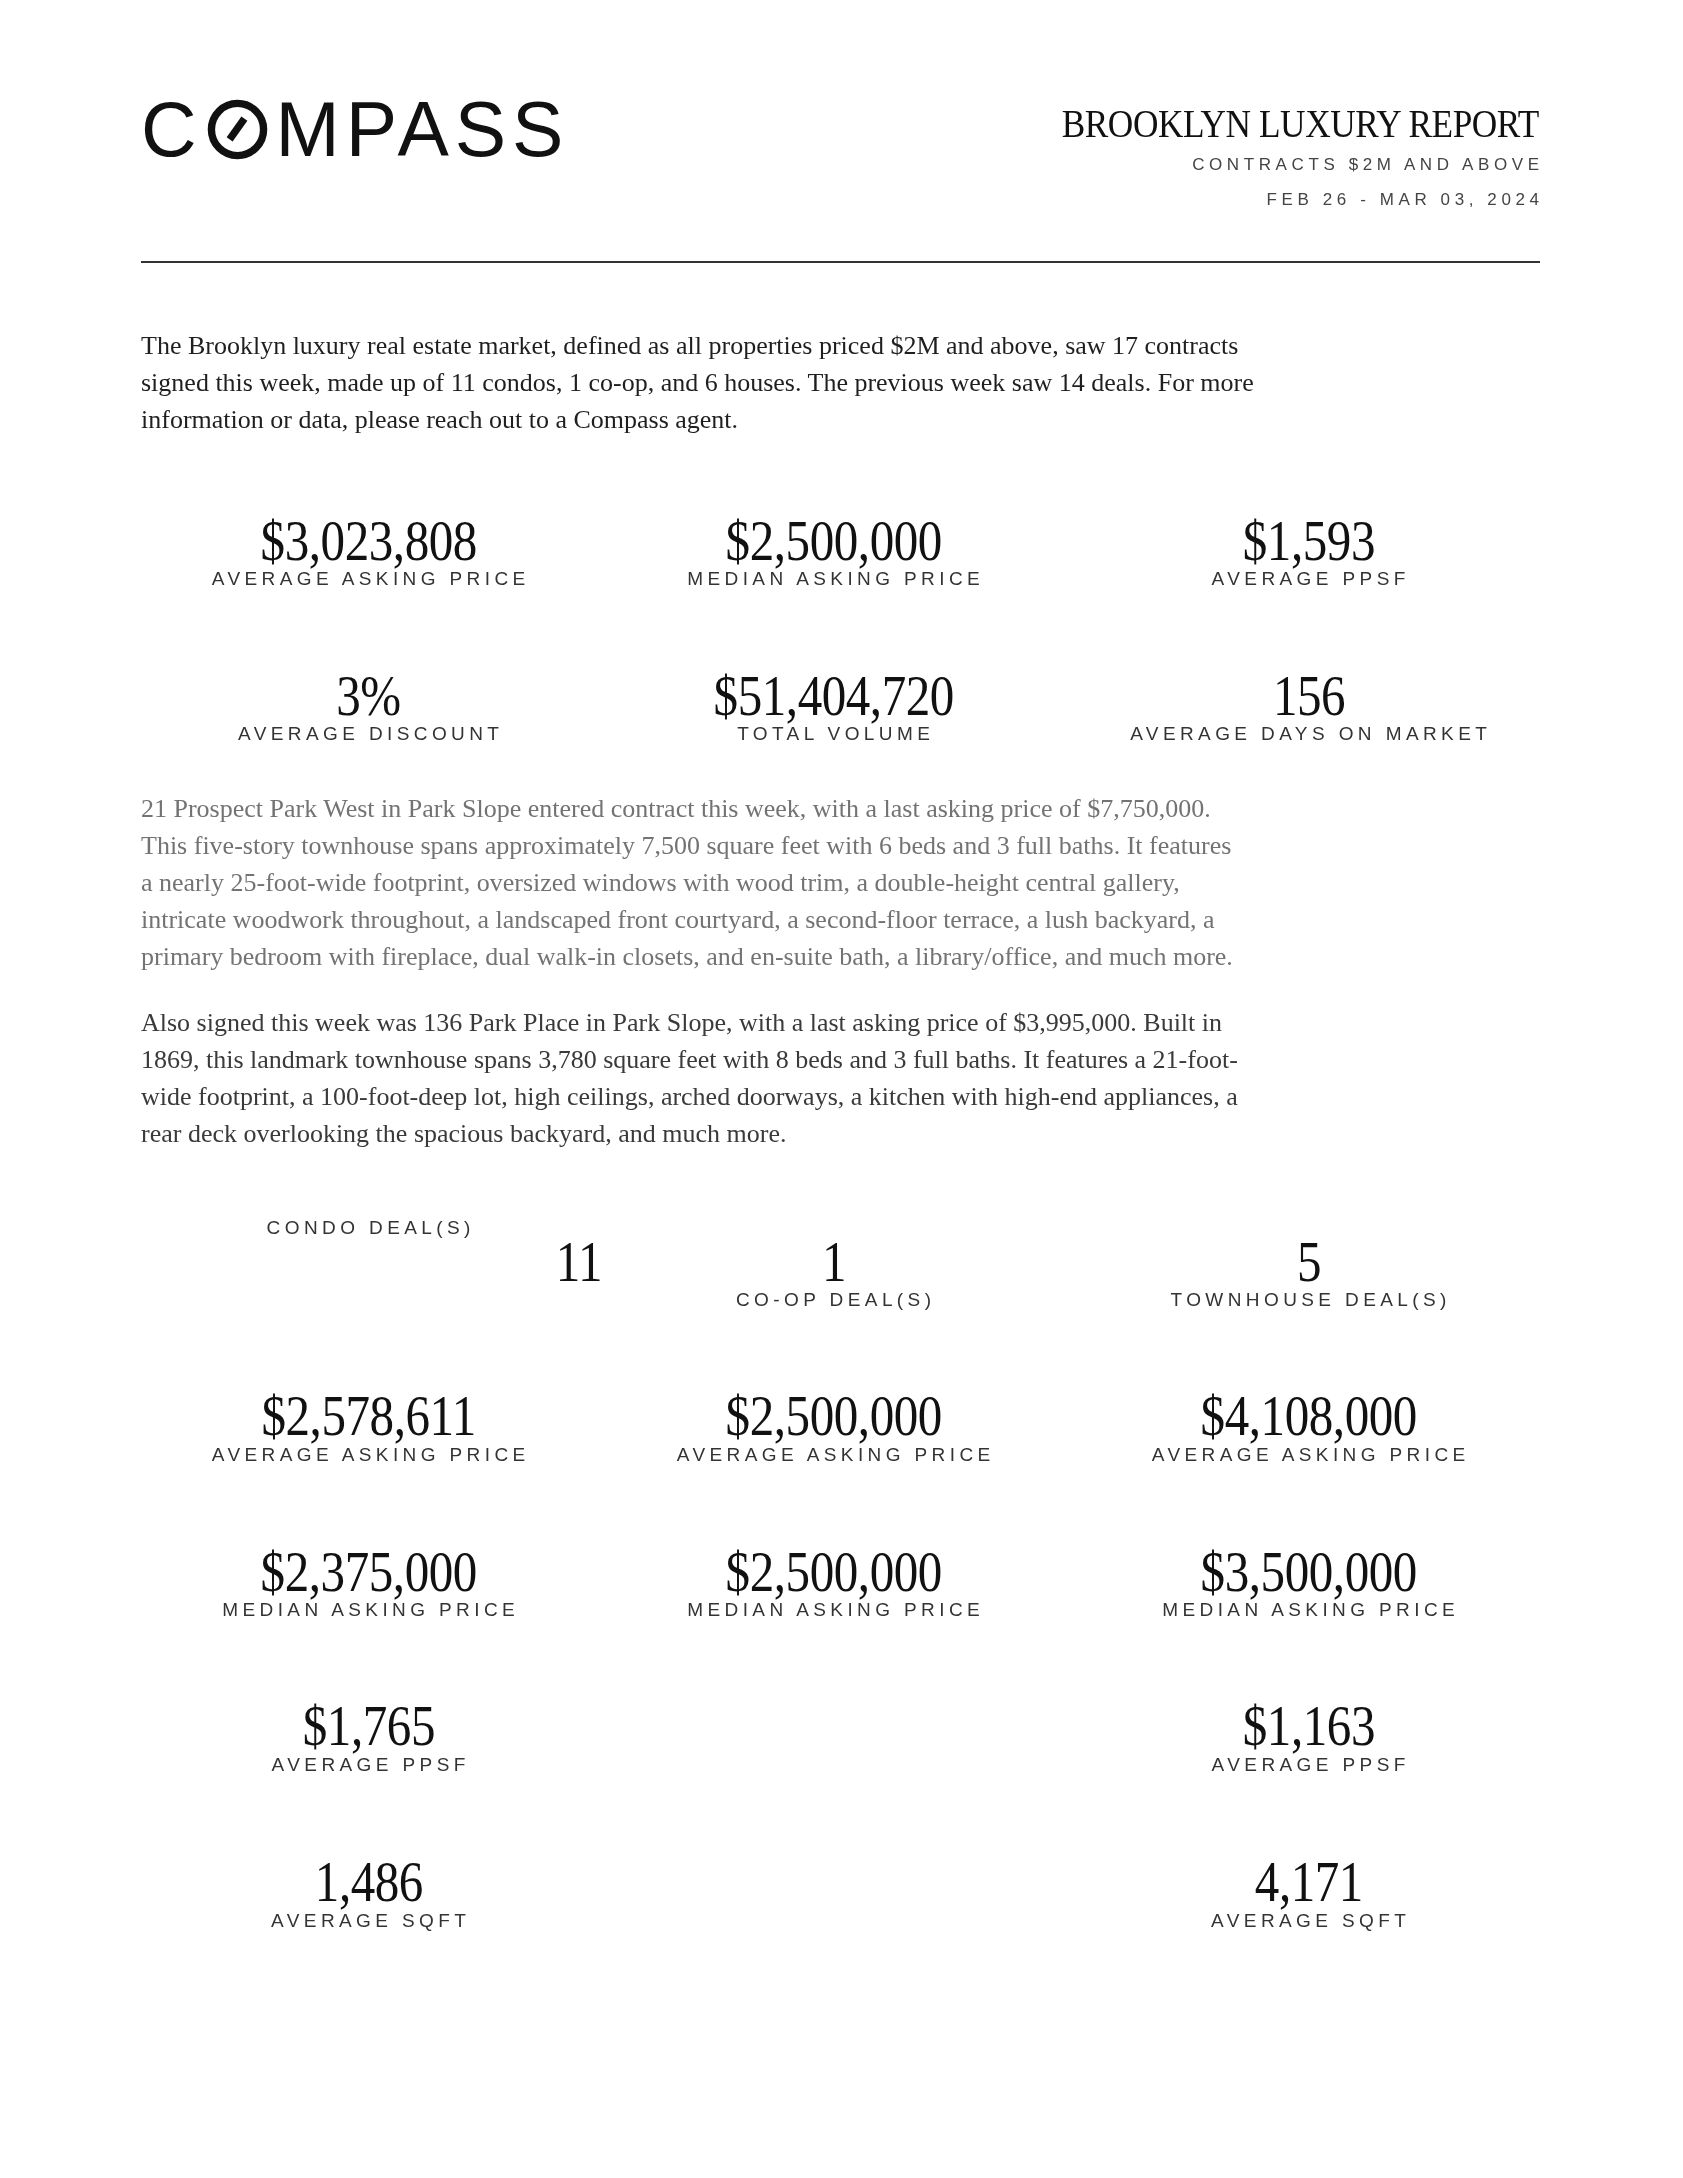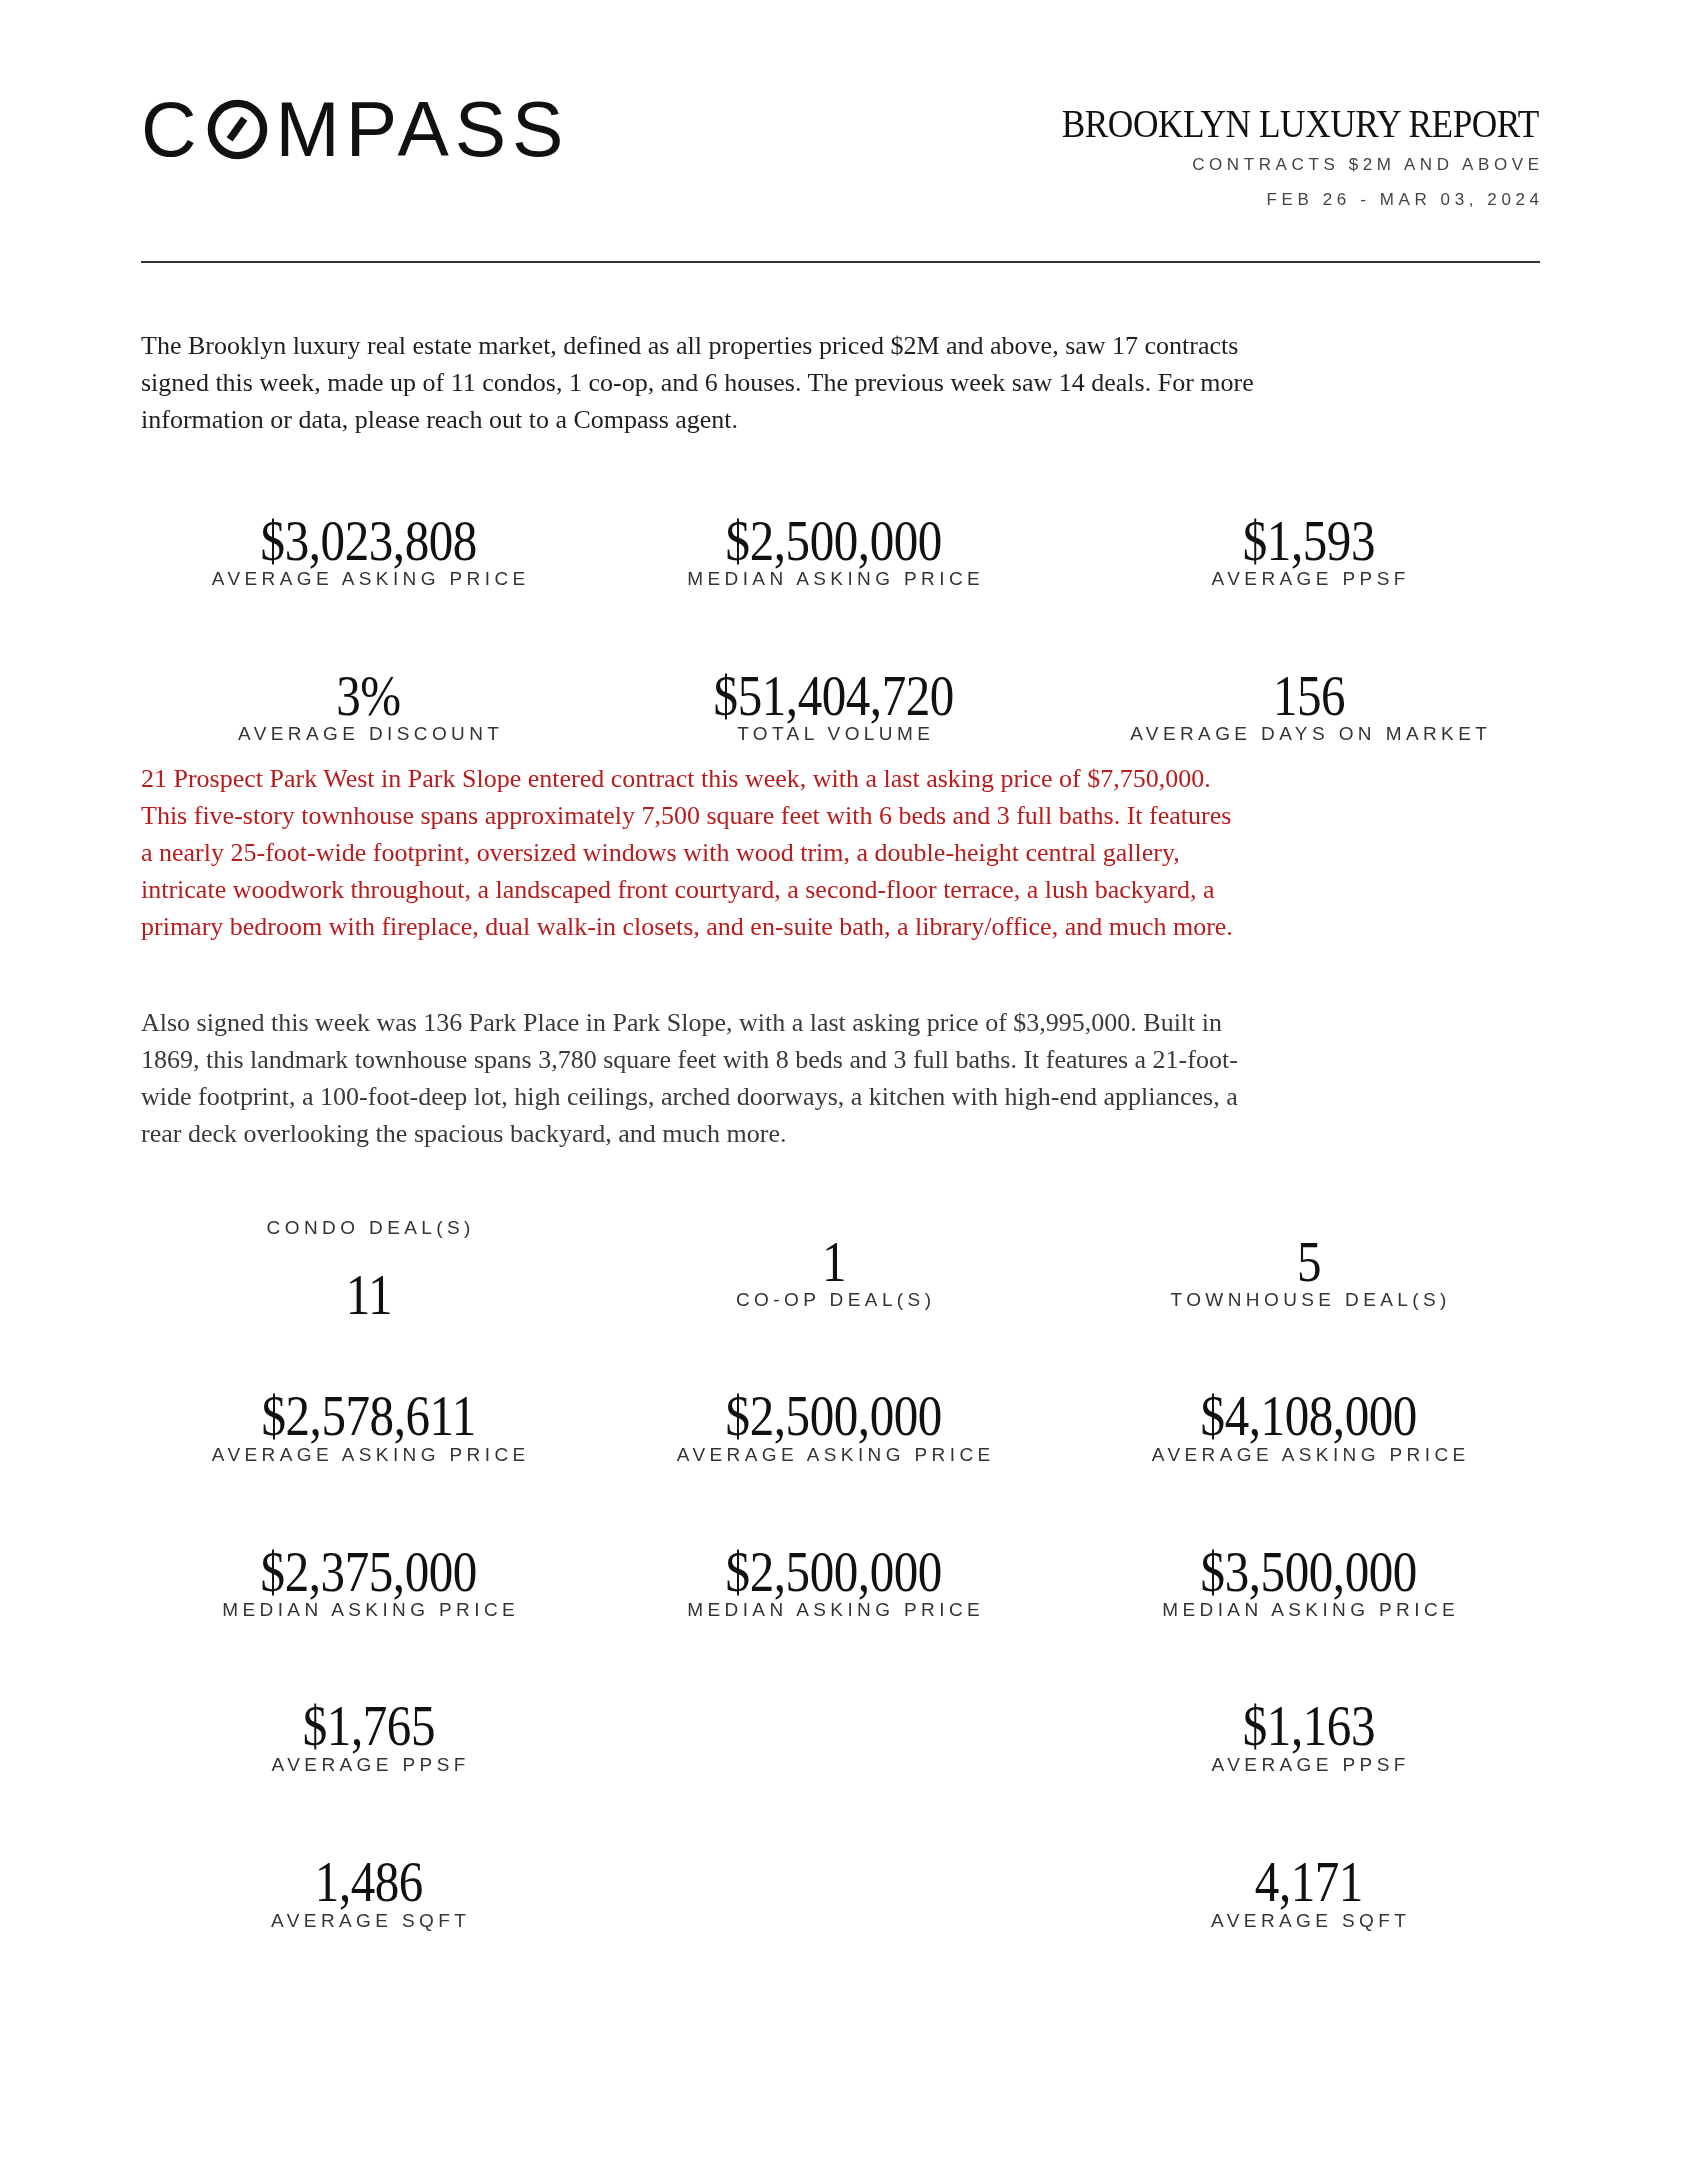--- a/index.html
+++ b/index.html
@@ -17,21 +17,21 @@
   .report-sub { position: absolute; right: 144px; font-family: "Liberation Sans", sans-serif; font-size: 17px; line-height: 18px; letter-spacing: 4.6px; color: #444; white-space: nowrap; margin-right: -4.6px; }
   .report-sub.line1 { top: 156px; }
   .report-sub.line2 { top: 191px; }
 
   .rule { position: absolute; left: 141px; top: 261px; width: 1399px; height: 2px; background: #333; }
 
   
   .para { position: absolute; left: 141px; width: 1406px; font-family: Liberation Serif, serif; font-size: 26px; line-height: 37px; color: #2b2b2b; }
   .para .ln { display: block; white-space: nowrap; }
   .para.intro { top: 327px; color: #1f1f1f; }
-  .para.p2 { top: 760px; color: #b91c1c; }
+  .para.p2 { top: 790px; color: #737373; }
   .para.p3 { top: 1004px; color: #3a3a3a; }
 
   
   .stat { position: absolute; width: 475px; text-align: center; }
   .stat .val-wrap { position: absolute; left: 0; width: 475px; text-align: center; margin-top: 28px; }
   .stat .val { display: inline-block; font-family: "Liberation Serif", serif; font-size: 57px; line-height: 57px; color: #111; transform: scaleX(0.86); white-space: nowrap; letter-spacing: -0.5px; }
   .stat .lbl { position: absolute; left: 0; width: 475px; text-align: center; font-family: "Liberation Sans", sans-serif; font-size: 19px; line-height: 19px; letter-spacing: 4.4px; color: #333; white-space: nowrap; text-indent: 4.4px; }
 
   .col-left  { left: 131px; }
   .col-mid   { left: 596px; }
@@ -99,21 +99,21 @@
     <span class="ln">primary bedroom with fireplace, dual walk-in closets, and en-suite bath, a library/office, and much more.</span>
   </div>
   <div class="para p3">
     <span class="ln">Also signed this week was 136 Park Place in Park Slope, with a last asking price of $3,995,000. Built in</span>
     <span class="ln">1869, this landmark townhouse spans 3,780 square feet with 8 beds and 3 full baths. It features a 21-foot-</span>
     <span class="ln">wide footprint, a 100-foot-deep lot, high ceilings, arched doorways, a kitchen with high-end appliances, a</span>
     <span class="ln">rear deck overlooking the spacious backyard, and much more.</span>
   </div>
 
   <div class="stat col-left" style="top:0;">
-    <div class="val-wrap" style="top:1238px;"><span class="val">11</span></div>
+    <div class="val-wrap" style="top:1205px;text-align:right;"><span class="val">11</span></div>
     <div class="lbl" style="top:1218px;">CONDO DEAL(S)</div>
     <div class="val-wrap" style="top:1359px;"><span class="val">$2,578,611</span></div>
     <div class="lbl" style="top:1445px;">AVERAGE ASKING PRICE</div>
     <div class="val-wrap" style="top:1515px;"><span class="val">$2,375,000</span></div>
     <div class="lbl" style="top:1600px;">MEDIAN ASKING PRICE</div>
     <div class="val-wrap" style="top:1669px;"><span class="val">$1,765</span></div>
     <div class="lbl" style="top:1755px;">AVERAGE PPSF</div>
     <div class="val-wrap" style="top:1825px;"><span class="val">1,486</span></div>
     <div class="lbl" style="top:1911px;">AVERAGE SQFT</div>
   </div>

